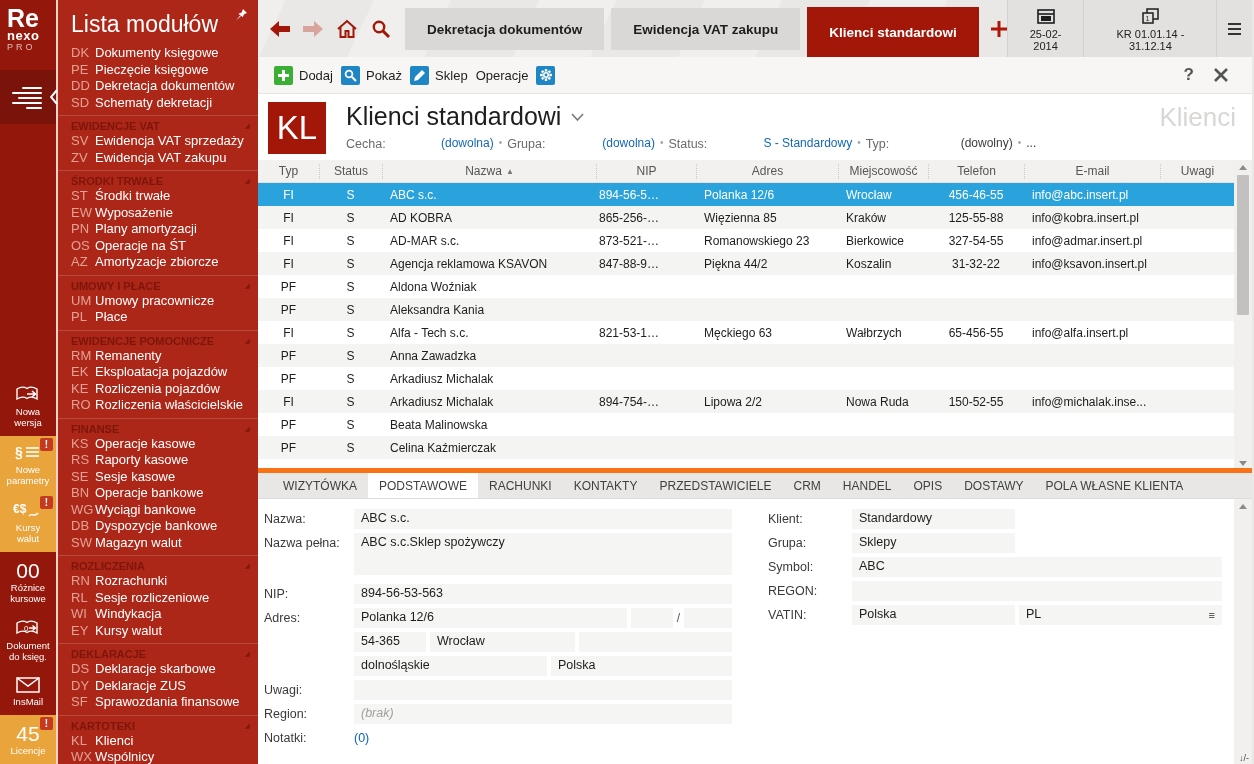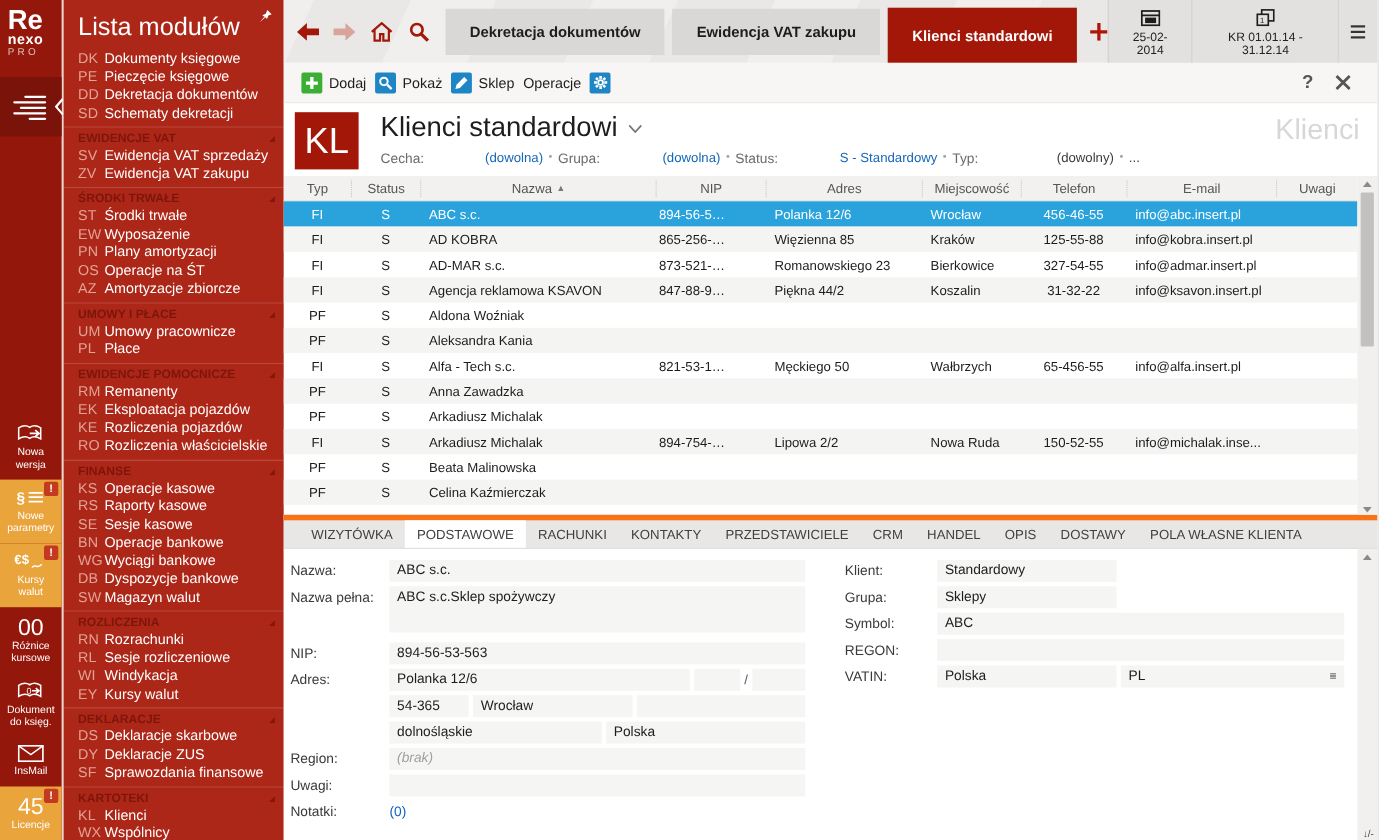--- a/index.html
+++ b/index.html
@@ -597,21 +597,21 @@
             <div class="gc left"></div>
             <div class="gc"></div>
             <div class="gc left"></div>
             <div class="gc"></div>
           </div>
           <div class="grow">
             <div class="gc">FI</div>
             <div class="gc">S</div>
             <div class="gc left">Alfa - Tech s.c.</div>
             <div class="gc right">821-53-15-245</div>
-            <div class="gc left">Męckiego 50</div>
+            <div class="gc left">Męckiego 63</div>
             <div class="gc left">Wałbrzych</div>
             <div class="gc">65-456-55</div>
             <div class="gc left">info@alfa.insert.pl</div>
             <div class="gc"></div>
           </div>
           <div class="grow stripe">
             <div class="gc">PF</div>
             <div class="gc">S</div>
             <div class="gc left">Anna Zawadzka</div>
             <div class="gc right"></div>
@@ -718,26 +718,26 @@
           </div>
           </div>
         <div class="frow">
             <span class="flabel"></span>
           <div class="fgroup">
             <span class="fld w190">dolnośląskie</span>
             <span class="fld">Polska</span>
           </div>
           </div>
         <div class="frow">
+            <span class="flabel">Uwagi:</span>
+          <span class="fld"></span>
+          </div>
+        <div class="frow">
             <span class="flabel">Region:</span>
           <span class="fld ghost">(brak)</span>
-          </div>
-        <div class="frow">
-            <span class="flabel">Uwagi:</span>
-          <span class="fld"></span>
           </div>
         <div class="frow">
             <span class="flabel">Notatki:</span>
           <span class="linkval">(0)</span>
           </div>
       </div>
       <div class="fcol-r">
         <div class="frow">
             <span class="flabel">Klient:</span>
           <div class="fgroup">

